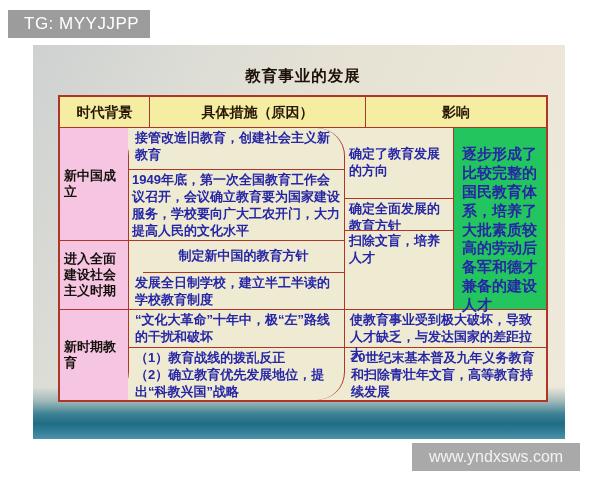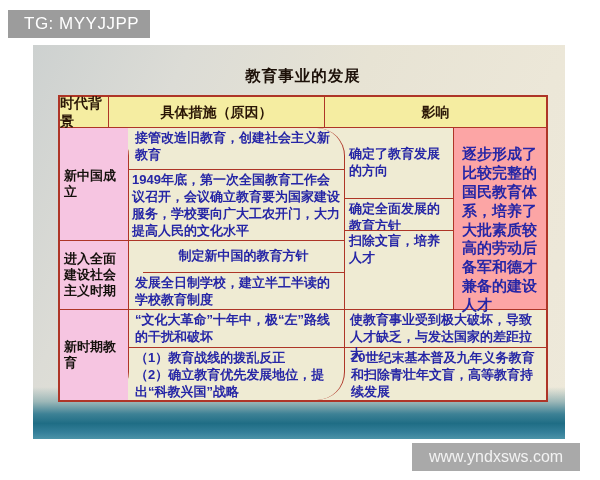--- a/index.html
+++ b/index.html
@@ -36,21 +36,21 @@
   }
   
   .tbl {
     position:absolute; left:58px; top:95px; width:490px; height:307px;
     border:2.5px solid #ae3527; background:#efebd3; display:flex; flex-direction:column;
     color:#2626a6; font-weight:bold; font-size:13px; line-height:1.3;
   }
   .thead { display:flex; height:31px; flex:none; background:#f5eda1; border-bottom:1.5px solid #ae3527; }
   .th { display:flex; align-items:center; justify-content:center;
         color:#2a1606; font-size:14px; font-weight:bold; }
-  .th-era { width:49px; border-right:1.5px solid #ae3527; flex:none; }
+  .th-era { width:90px; border-right:1.5px solid #ae3527; flex:none; }
   .th-measures { width:216px; border-right:1.5px solid #ae3527; flex:none; }
   .th-impact { flex:1; }
   .tbody { flex:1; display:flex; min-height:0; }
   .col { display:flex; flex-direction:column; min-height:0;border-radius:28px; }
   .col-era { width:69px; flex:none; border-right:1.5px solid #ae3527; }
   .col-measures { width:216px; flex:none; border-right:1.5px solid #ae3527; }
   .col-impact { flex:1; }
   .cell { border-bottom:1.5px solid #ae3527; overflow:hidden; }
   .cell:last-child { border-bottom:none; flex:1; }
   .era-cell {
@@ -59,21 +59,21 @@
   }
   .m-cell { padding:2px 2px 1px 6px; }
   .m-cell.centered { display:flex; align-items:center; justify-content:center; padding:1px 4px;margin-left:14px; }
   .m-1949 { padding:2px 2px 1px 3px; }
   .i-cell { padding:2px 2px 1px 4px; }
   .i-centered { display:flex; align-items:center; padding:1px 2px 1px 4px; }
   
   .impact-top { height:182px; flex:none; display:flex; border-bottom:1.5px solid #ae3527; }
   .impact-subleft { width:109px; flex:none; border-right:1.5px solid #ae3527; display:flex; flex-direction:column; }
   .impact-merged {
-    flex:1; background:#fca5a5; padding:17px 4px 0 8px;
+    flex:1; background:#22c55e; padding:17px 4px 0 8px;
     font-size:15px; line-height:1.26;
   }
   .impact-mid { height:38px; flex:none; border-bottom:1.5px solid #ae3527; padding:2px 2px 1px 5px; }
   .impact-bot { flex:1; padding:2px 2px 1px 6px; }
   .h42 { height:42px; flex:none; }
   .h71 { height:71px; flex:none; }
   .h32 { height:32px; flex:none; }
   .h37 { height:37px; flex:none; }
   .h38 { height:38px; flex:none; }
   .h113 { height:113px; flex:none; }

